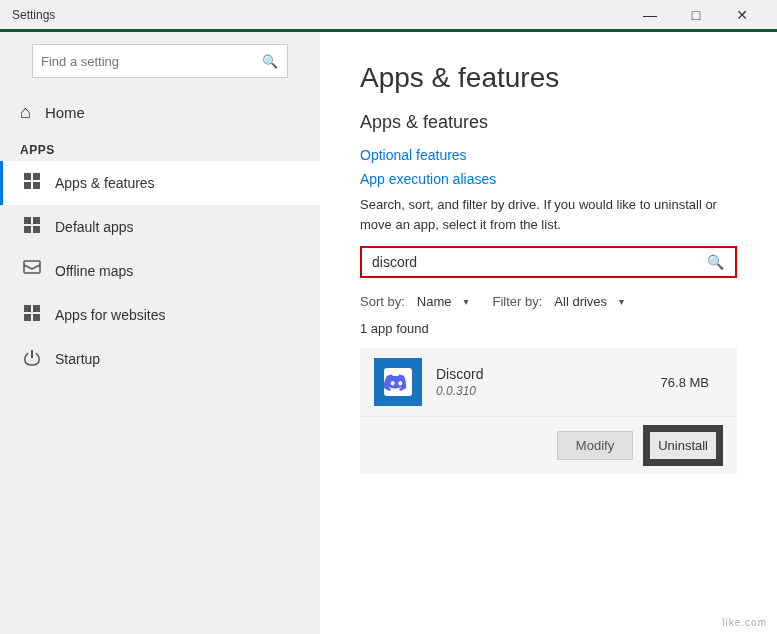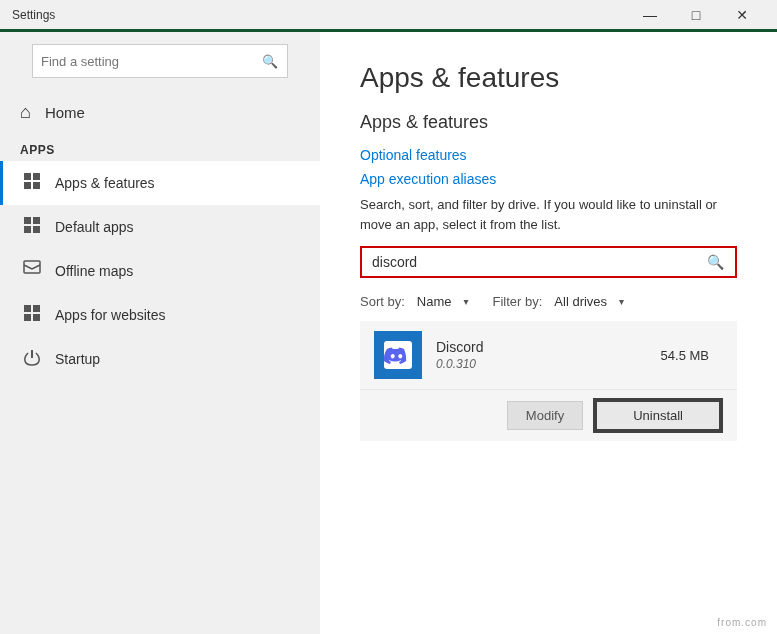--- a/index.html
+++ b/index.html
@@ -272,23 +272,23 @@
     .btn-modify {
       padding: 6px 18px;
       background: #e0e0e0;
       border: 1px solid #ccc;
       font-size: 13px;
       color: #555;
       cursor: pointer;
     }
 
     .btn-uninstall {
-      padding: 6px 36px;
+      padding: 6px 8px;
       background: #e8e8e8;
-      border: 4px solid #404040;
+      border: 7px solid #404040;
       font-size: 13px;
       color: #333;
       cursor: pointer;
       font-weight: 500;
     }
 
     
     .watermark {
       position: fixed;
       bottom: 6px;
@@ -412,39 +412,40 @@
       </div>
       <div class="filter-item">
         <span class="filter-label">Filter by:</span>
         <span style="width:4px;"></span>
         <span class="filter-value">All drives</span>
         <span style="width:4px;"></span>
         <span class="filter-chevron">▾</span>
       </div>
     </div>
 
+    <div class="apps-found">1 app found</div>
 
     <div>
       <div class="app-item">
         <div class="app-icon-box">
           <svg width="36" height="36" viewBox="0 0 36 36" fill="none">
             <rect width="36" height="36" fill="#1a73c1"></rect>
             <rect x="4" y="4" width="28" height="28" rx="3" fill="#fff"></rect>
             <path d="M24 12C22.5 11.3 20.8 10.8 19 10.6C18.8 11 18.5 11.6 18.3 12.1C16.4 11.9 14.6 11.9 12.7 12.1C12.5 11.6 12.2 11 12 10.6C10.2 10.8 8.5 11.3 7 12C4.3 16.1 3.6 20.1 3.9 24C5.9 25.5 7.9 26.4 9.8 27C10.3 26.3 10.7 25.6 11.1 24.8C10.3 24.5 9.6 24.2 8.9 23.7C9.1 23.6 9.2 23.4 9.4 23.3C13 25 17 25 20.6 23.3C20.8 23.4 21 23.6 21.1 23.7C20.4 24.2 19.7 24.5 18.9 24.8C19.3 25.6 19.7 26.3 20.2 27C22.1 26.4 24.1 25.5 26.1 24C26.5 19.4 25.4 15.4 24 12ZM12.7 21.5C11.6 21.5 10.7 20.5 10.7 19.3C10.7 18.1 11.6 17.1 12.7 17.1C13.8 17.1 14.8 18.1 14.7 19.3C14.7 20.5 13.8 21.5 12.7 21.5ZM20.3 21.5C19.2 21.5 18.3 20.5 18.3 19.3C18.3 18.1 19.2 17.1 20.3 17.1C21.4 17.1 22.3 18.1 22.3 19.3C22.3 20.5 21.4 21.5 20.3 21.5Z" fill="#5865F2"></path>
           </svg>
         </div>
         <div class="app-info">
           <div class="app-name">Discord</div>
           <div class="app-version">0.0.310</div>
         </div>
-        <div class="app-size">54.5 MB</div>
+        <div class="app-size">76.8 MB</div>
       </div>
       <div class="app-buttons">
         <button class="btn-modify">Modify</button>
         <button class="btn-uninstall">Uninstall</button>
       </div>
     </div>
 
   </div>
 
 </div>
 
-<div class="watermark">from.com</div>
+<div class="watermark">like.com</div>
 
 </body></html>

